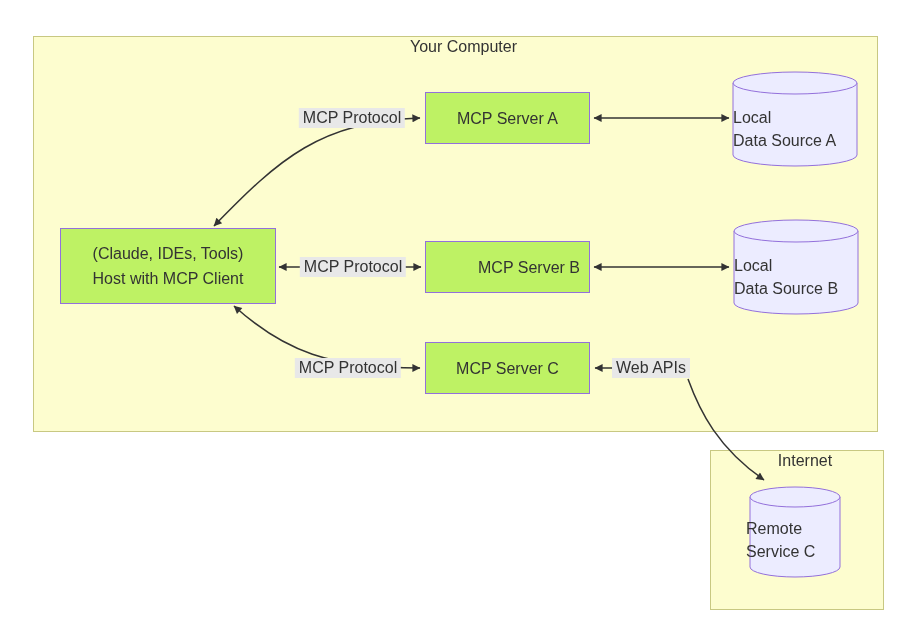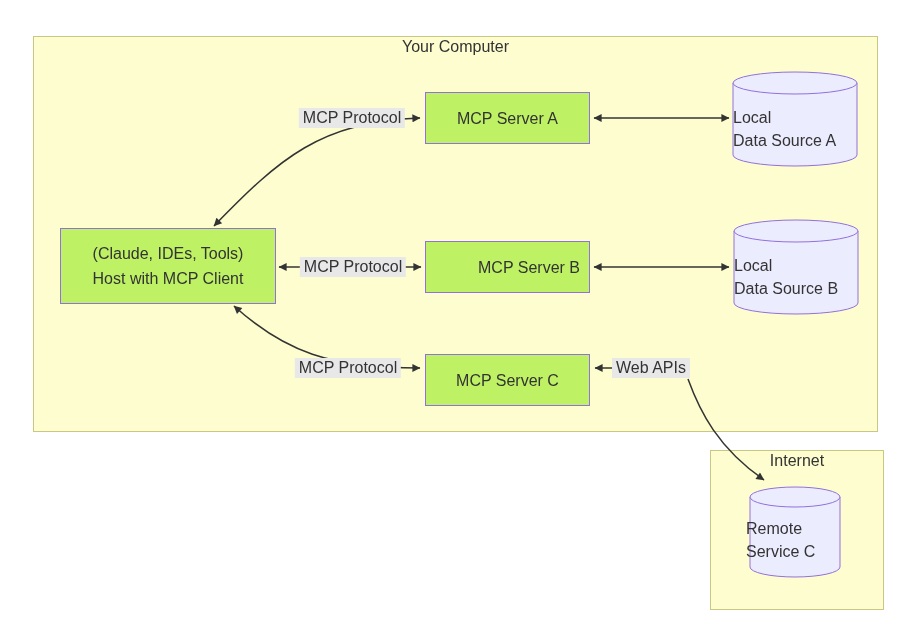--- a/index.html
+++ b/index.html
@@ -4,21 +4,21 @@
 <style>
   html,body{margin:0;padding:0;background:#ffffff;}
   .canvas{
     position:relative;width:903px;height:624px;background:#ffffff;
     font-family:"Liberation Sans", sans-serif;color:#333333;overflow:hidden;
   }
   .cluster{
     position:absolute;background:#fdfdcf;border:1px solid #c8c882;box-sizing:border-box;
   }
   .cluster-title{
-    position:absolute;text-align:center;font-size:16px;color:#333;z-index:3;
+    position:absolute;text-align:center;font-size:16px;color:#333;z-index:3;padding-left:8px;
   }
   .edges{position:absolute;left:0;top:0;z-index:1;}
   .node{
     position:absolute;background:#bef264;border:1px solid #9370DB;box-sizing:border-box;
     display:flex;flex-direction:column;align-items:center;justify-content:center;
     font-size:16px;text-align:center;line-height:25px;z-index:2;
   }
   .edge-label{
     position:absolute;transform:translate(-50%,-50%);background:#e8e8e8;
     padding:1px 4px;font-size:16px;white-space:nowrap;z-index:2;
@@ -77,21 +77,21 @@
   </div>
 
   <div class="node" style="left:425px;top:92px;width:165px;height:52px;">
     <span>MCP Server A</span>
   </div>
 
   <div class="node" style="left:425px;top:241px;width:165px;height:52px;padding-left:43px;">
     <span>MCP Server B</span>
   </div>
 
-  <div class="node" style="left:425px;top:354px;width:165px;height:52px;">
+  <div class="node" style="left:425px;top:342px;width:165px;height:52px;">
     <span>MCP Server C</span>
   </div>
 
   <div class="cyl-text" style="left:733px;top:106px;width:124px;">
     <div>Local</div>
     <div>Data Source A</div>
   </div>
   <div class="cyl-text" style="left:734px;top:254px;width:124px;">
     <div>Local</div>
     <div>Data Source B</div>

